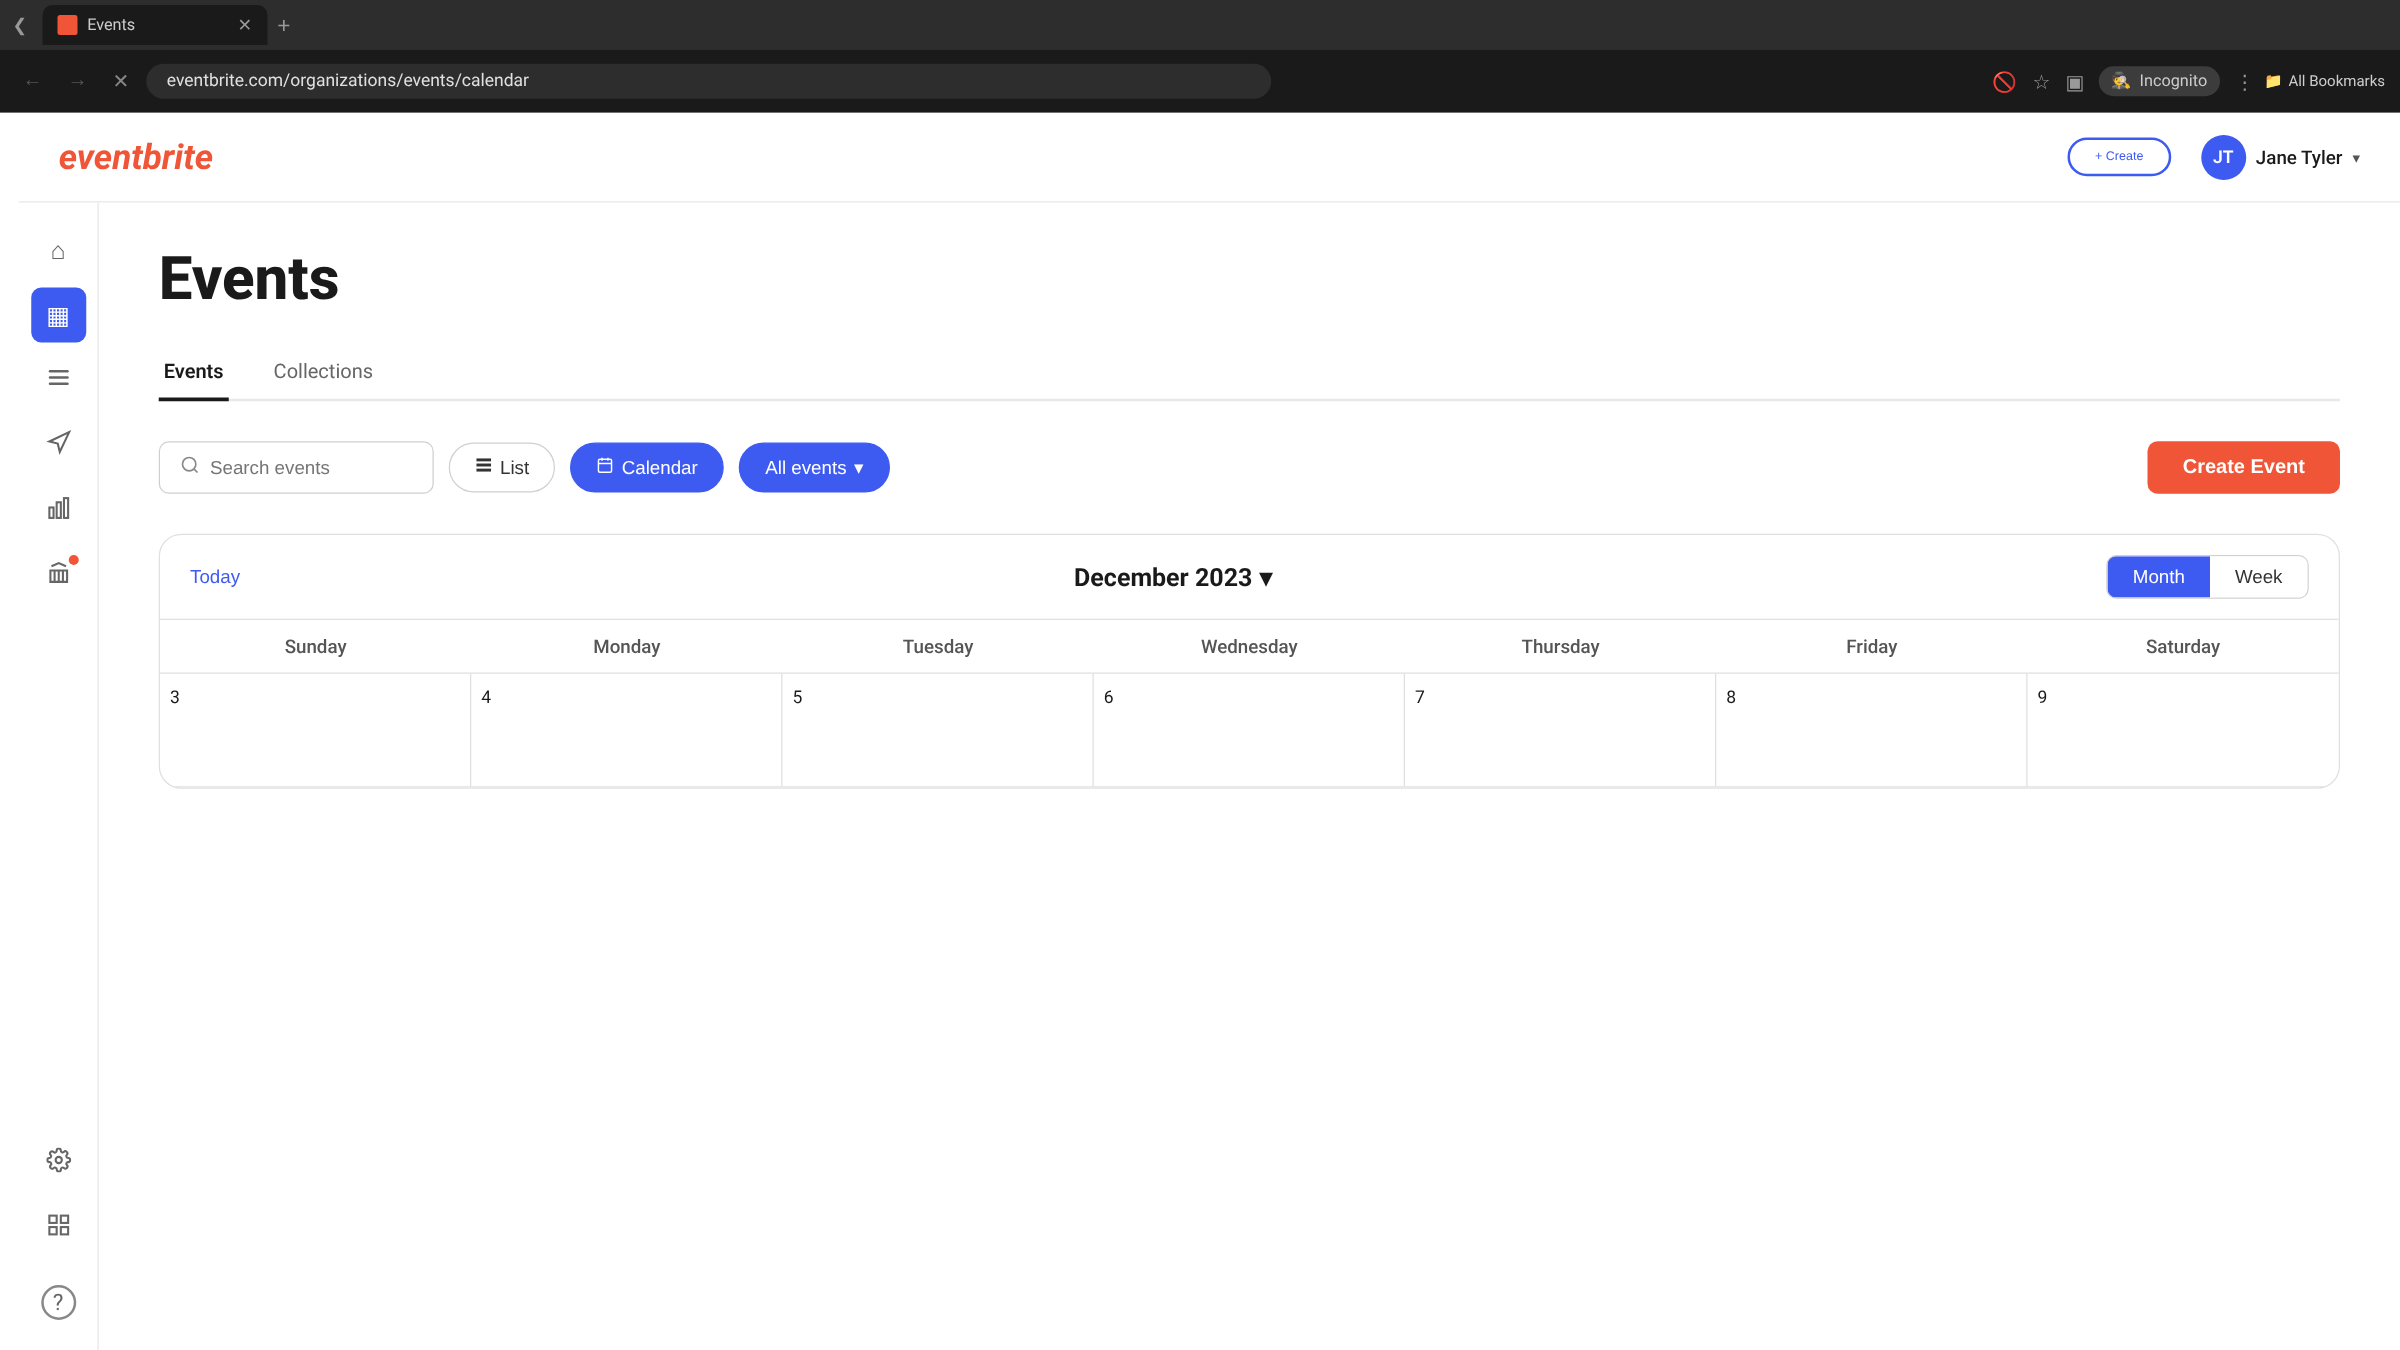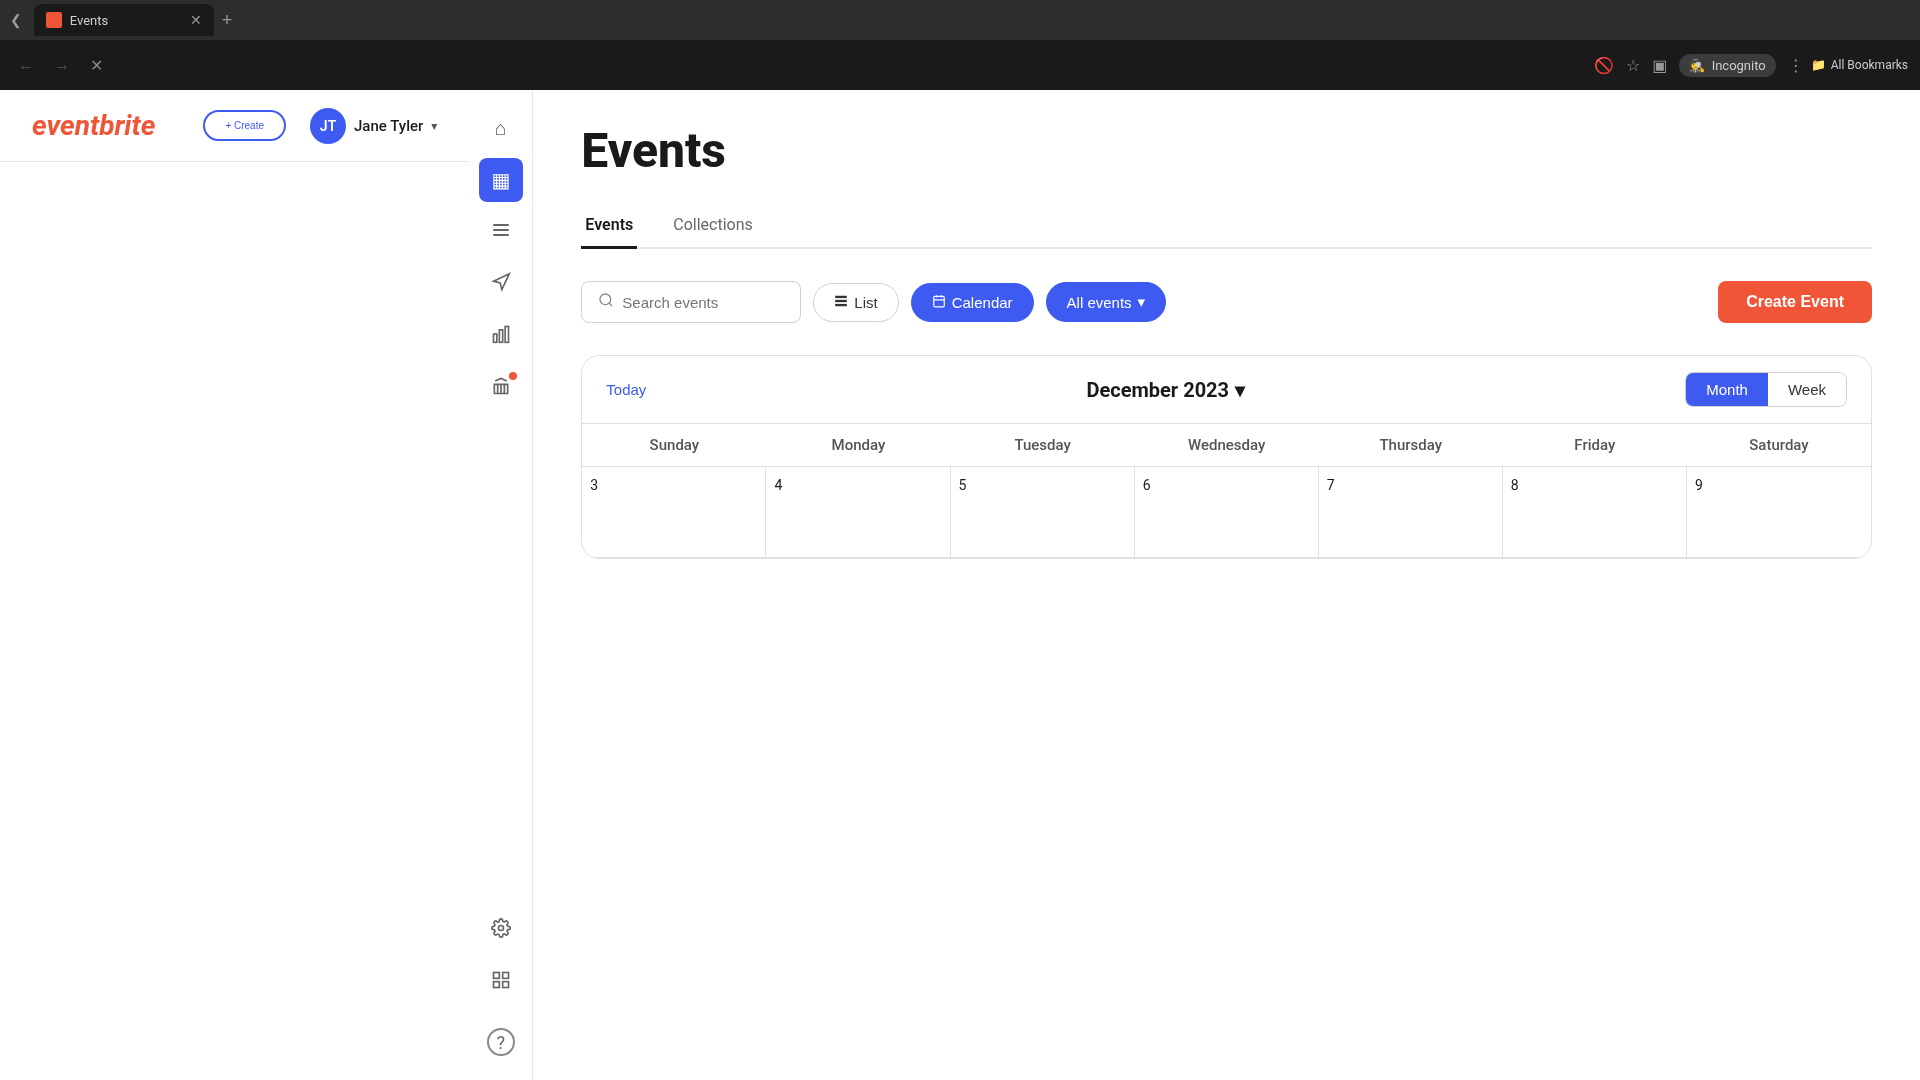--- a/index.html
+++ b/index.html
@@ -20,21 +20,21 @@
     .nav-btn { color: #888; font-size: 16px; background: none; border: none; cursor: pointer; padding: 4px 6px; }
     .nav-btn.disabled { color: #555; }
     .address-bar { flex: 1; background: #2d2d2d; border-radius: 20px; padding: 6px 16px; color: #e0e0e0; font-size: 14px; display: flex; align-items: center; gap: 8px; max-width: 900px; }
     .address-bar span { color: #e0e0e0; }
     .nav-actions { display: flex; align-items: center; gap: 12px; color: #888; margin-left: auto; }
     .nav-icon { font-size: 16px; color: #999; cursor: pointer; }
     .incognito-badge { display: flex; align-items: center; gap: 6px; background: #3c3c3c; border-radius: 16px; padding: 4px 10px; color: #ccc; font-size: 13px; }
     .bookmarks-btn { color: #ccc; font-size: 12px; display: flex; align-items: center; gap: 4px; }
 
     
-    .app { display: flex; flex-direction: row; height: calc(1080px - 90px); background: #fff; }
+    .app { display: flex; flex-direction: column; height: calc(1080px - 90px); background: #fff; padding-left: 15px; }
     
     
     .top-nav { height: 72px; border-bottom: 1px solid #e8e8e8; display: flex; align-items: center; padding: 0 32px; gap: 24px; }
     .logo { color: #f05537; font-size: 28px; font-weight: 700; font-style: italic; }
     .logo span { color: #f05537; }
     .nav-spacer { flex: 1; }
     .create-btn { border: 2px solid #3d5af1; color: #3d5af1; background: transparent; border-radius: 24px; padding: 8px 20px; font-size: 10px; cursor: pointer; display: flex; align-items: center; gap: 6px; font-weight: 500; }
     .user-menu { display: flex; align-items: center; gap: 8px; cursor: pointer; }
     .user-avatar { width: 36px; height: 36px; border-radius: 50%; background: #3d5af1; color: white; display: flex; align-items: center; justify-content: center; font-size: 14px; font-weight: 600; }
     .user-name { font-size: 15px; color: #1a1a1a; font-weight: 500; }
@@ -99,20 +99,23 @@
       <div class="tab-favicon"></div>
       <span class="tab-title">Events</span>
       <span class="tab-close">✕</span>
     </div>
     <button class="tab-new">+</button>
   </div>
   <div class="browser-nav">
     <button class="nav-btn disabled">←</button>
     <button class="nav-btn disabled">→</button>
     <button class="nav-btn">✕</button>
+    <div class="address-bar">
+      <span>eventbrite.com/organizations/events/calendar</span>
+    </div>
     <div class="nav-actions">
       <span class="nav-icon">🚫</span>
       <span class="nav-icon">☆</span>
       <span class="nav-icon">▣</span>
       <div class="incognito-badge">
         <span>🕵</span>
         <span>Incognito</span>
       </div>
       <span class="nav-icon">⋮</span>
     </div>

